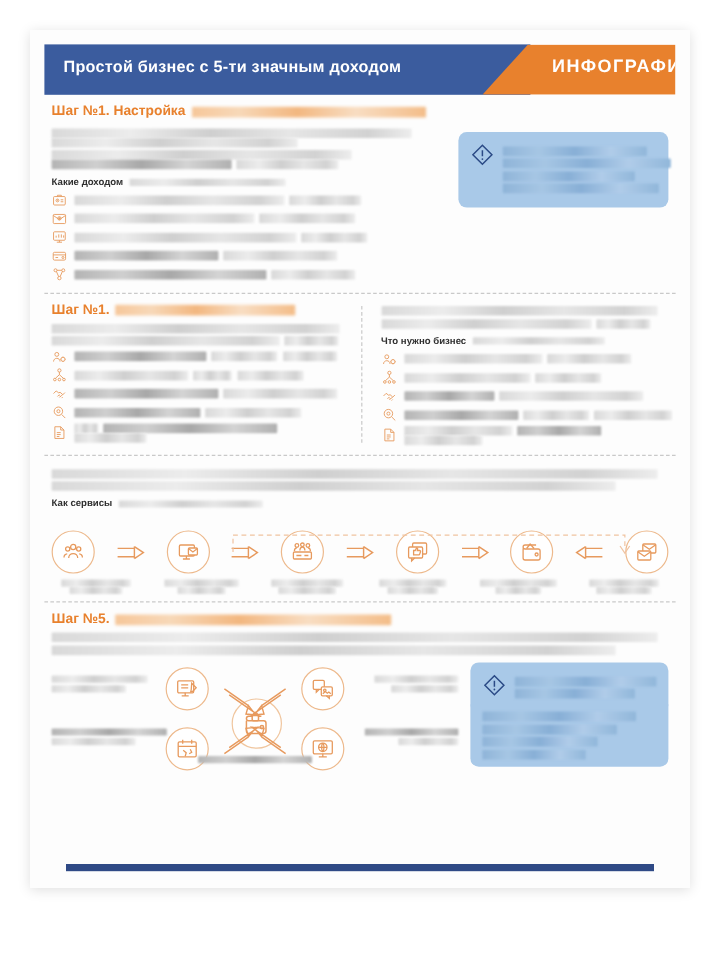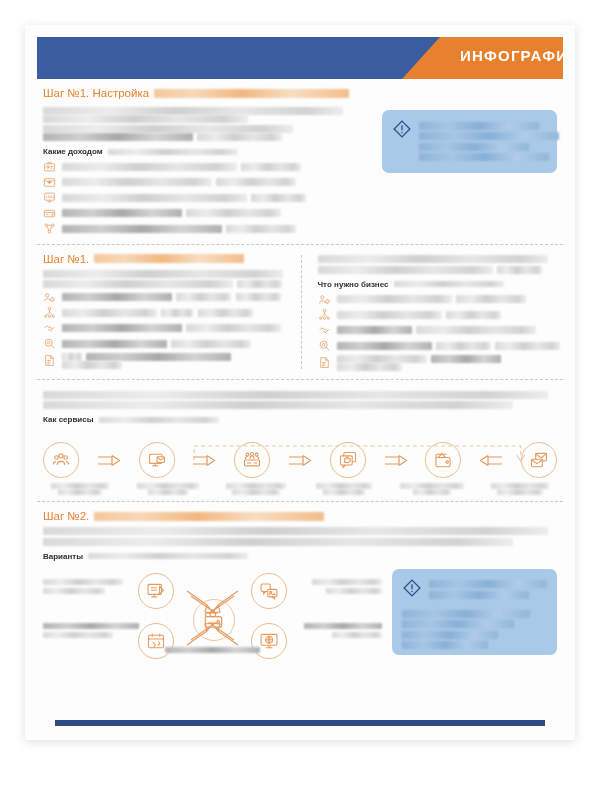--- a/index.html
+++ b/index.html
@@ -39,21 +39,21 @@
     letter-spacing:1.2px;white-space:nowrap;
   }
 
   
   .section{padding:8px 18px 6px 18px;position:relative;}
   .divider{
     border-top:1px dashed #c9c9c9;
     margin:0 12px;height:0;
   }
   .step-head{
-    font-size:11.5px;font-weight:normal;color:#e8812d;
+    font-size:11.5px;font-weight:bold;color:#e8812d;
     white-space:nowrap;display:flex;align-items:center;gap:5px;
     margin-bottom:5px;
   }
   .sub-head{
     font-size:8px;font-weight:bold;color:#2f2f2f;
     display:flex;align-items:center;gap:5px;margin:6px 0 4px 0;
     white-space:nowrap;
   }
 
   
@@ -132,20 +132,21 @@
     background:#2f4a86;
   }
 </style>
 </head>
 <body>
 
 <div class="page">
 
   <div class="banner">
     <div class="banner-blue"></div>
+    <div class="banner-title">Простой бизнес с 5-ти значным доходом</div>
     <div class="banner-orange">
       <div class="banner-orange-label">ИНФОГРАФИКА</div>
     </div>
   </div>
 
   <div class="section">
     <div class="step-head">
       <span>Шаг №1. Настройка</span>
       <span class="bar orange" style="width:195px"></span>
     </div>
@@ -485,29 +486,25 @@
         <div class="cap"><span class="bar tiny" style="width:64px"></span><span class="bar tiny" style="width:38px"></span></div>
         <div class="cap"><span class="bar tiny" style="width:58px"></span><span class="bar tiny" style="width:46px"></span></div>
       </div>
     </div>
   </div>
 
   <div class="divider"></div>
 
   <div class="section">
     <div class="step-head">
-      <span>Шаг №2.</span>
+      <span>Шаг №5.</span>
       <span class="bar orange" style="width:230px"></span>
     </div>
     <div class="barline"><span class="bar" style="width:505px"></span></div>
     <div class="barline"><span class="bar" style="width:470px"></span></div>
-    <div class="sub-head">
-      <span>Варианты</span>
-      <span class="bar tiny" style="width:160px"></span>
-    </div>
 
     <div style="display:flex;gap:10px;align-items:flex-start;">
       <div class="hub" style="flex:1">
 
         <div class="hub-lbl" style="left:0;top:8px">
           <div class="barline"><span class="bar tiny" style="width:80px"></span></div>
           <div class="barline"><span class="bar tiny" style="width:62px"></span></div>
         </div>
         <div class="hub-lbl" style="left:0;top:52px">
           <div class="barline"><span class="bar tiny dark" style="width:96px"></span></div>

